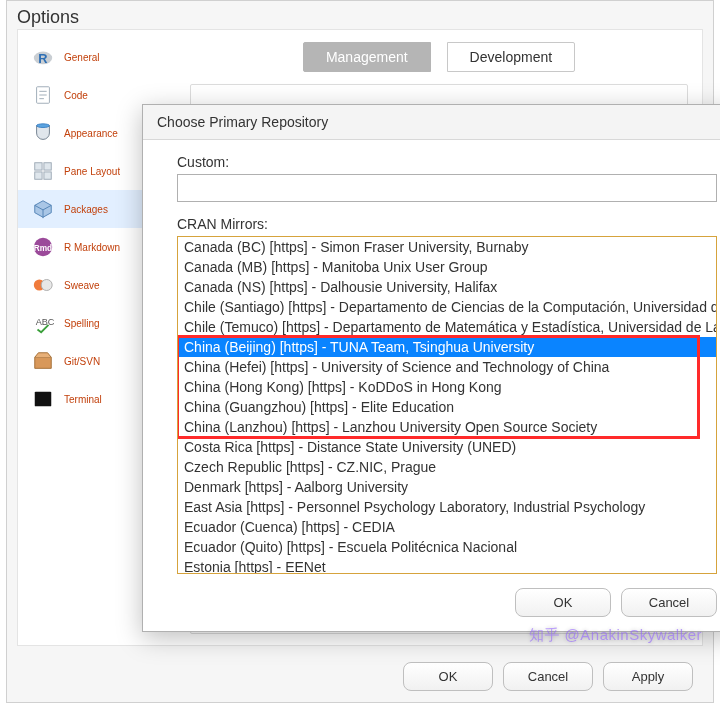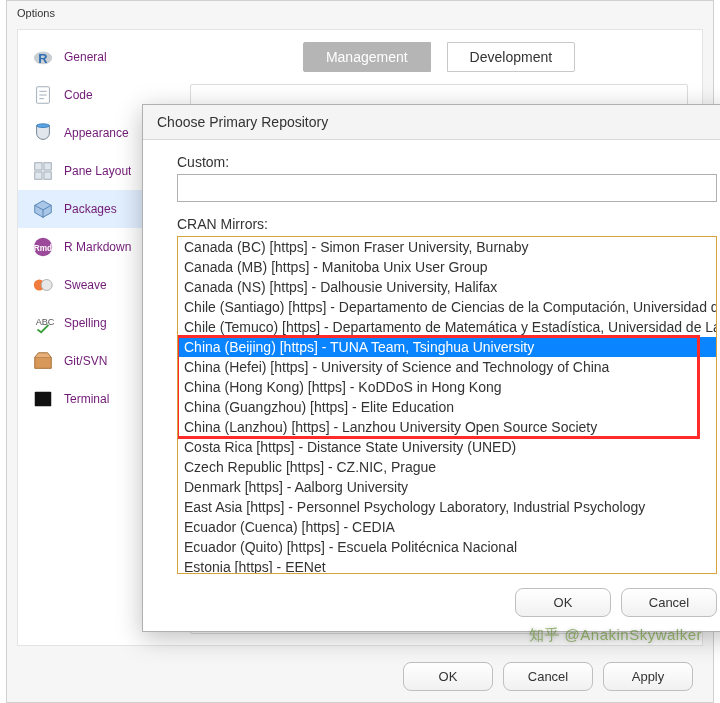--- a/index.html
+++ b/index.html
@@ -1,27 +1,27 @@
 <!DOCTYPE html>
 <html><head>
 <meta charset="utf-8">
 <style>
   * { box-sizing: border-box; }
   html,body { margin:0; padding:0; font-family: "Segoe UI", Tahoma, sans-serif; font-size:13px; color:#333; background:#fff; }
   .canvas { width:720px; height:703px; position:relative; overflow:hidden; }
 
   
   .options-window { position:absolute; left:6px; top:0; right:6px; bottom:0; background:#f6f6f6; border:1px solid #d0d0d0; }
-  .options-title { padding:6px 10px 4px 10px; font-size:11px; color:#333; }
+  .options-title { padding:6px 10px 4px 10px; font-size:18px; color:#333; }
   .options-body { position:absolute; left:0; right:0; top:28px; bottom:56px; background:#fff; margin:0 10px; border:1px solid #e4e4e4; display:flex; }
   .sidebar { width:158px; border-right:0; padding:8px 0 0 0; }
   .sidebar-item { display:flex; align-items:center; gap:10px; padding:6px 10px 6px 14px; height:38px; cursor:default; }
   .sidebar-item.selected { background:#e2efff; }
   .sidebar-icon { width:22px; height:22px; flex:0 0 22px; display:flex; align-items:center; justify-content:center; font-size:18px; }
-  .sidebar-label { font-size:12px; color:#701a75; white-space:nowrap; overflow:hidden; }
+  .sidebar-label { font-size:10px; color:#c2410c; white-space:nowrap; overflow:hidden; }
   .main-panel { flex:1; position:relative; padding:10px 14px; }
   .tabs-row { display:flex; justify-content:center; gap:16px; margin-top:2px; }
   .tab { border:1px solid #c8c8c8; padding:6px 22px; font-size:14px; background:#fff; }
   .tab.active { background:#b5b5b5; color:#fff; border-color:#b5b5b5; }
   .tab:first-child { border-radius:2px 0 0 2px; }
   .tab:last-child { border-radius:0 2px 2px 0; }
   .inner-frame { margin-top:12px; height:550px; border:1px solid #dcdcdc; border-radius:2px; background:#fff; }
 
   .options-footer { position:absolute; left:0; right:0; bottom:0; height:52px; display:flex; justify-content:flex-end; align-items:center; gap:10px; padding:0 20px; }
   .btn { border:1px solid #bfbfbf; border-radius:8px; background:linear-gradient(#ffffff,#f1f1f1); padding:6px 0; width:90px; text-align:center; font-size:13px; cursor:default; }
@@ -44,21 +44,21 @@
   .listbox::-webkit-scrollbar { width:18px; }
   .listbox::-webkit-scrollbar-track { background:#f1f1f1; }
   .listbox::-webkit-scrollbar-thumb { background:#c1c1c1; border:2px solid #f1f1f1; border-radius:2px; }
   .listbox::-webkit-scrollbar-button:single-button { background:#f1f1f1; height:16px; display:block; }
   .listbox::-webkit-scrollbar-button:single-button:vertical:decrement { background:#f1f1f1 no-repeat center/8px; }
   .listbox::-webkit-scrollbar-button:single-button:vertical:increment { background:#f1f1f1 no-repeat center/8px; }
 
   
   svg { width:22px; height:22px; }
 
-  .watermark { position:absolute; right:18px; bottom:58px; color:#4d7c0f; font-size:15px; opacity:.6; text-shadow:0 0 4px rgba(0,0,0,.4); pointer-events:none; letter-spacing:.5px; font-family:sans-serif; }
+  .watermark { position:absolute; right:18px; bottom:58px; color:#8b5cf6; font-size:15px; opacity:.6; text-shadow:0 0 4px rgba(0,0,0,.4); pointer-events:none; letter-spacing:.5px; font-family:sans-serif; }
 </style>
 </head>
 <body>
 
 <div class="canvas">
 
   <div class="options-window">
     <div class="options-title">Options</div>
 
     <div class="options-body">

